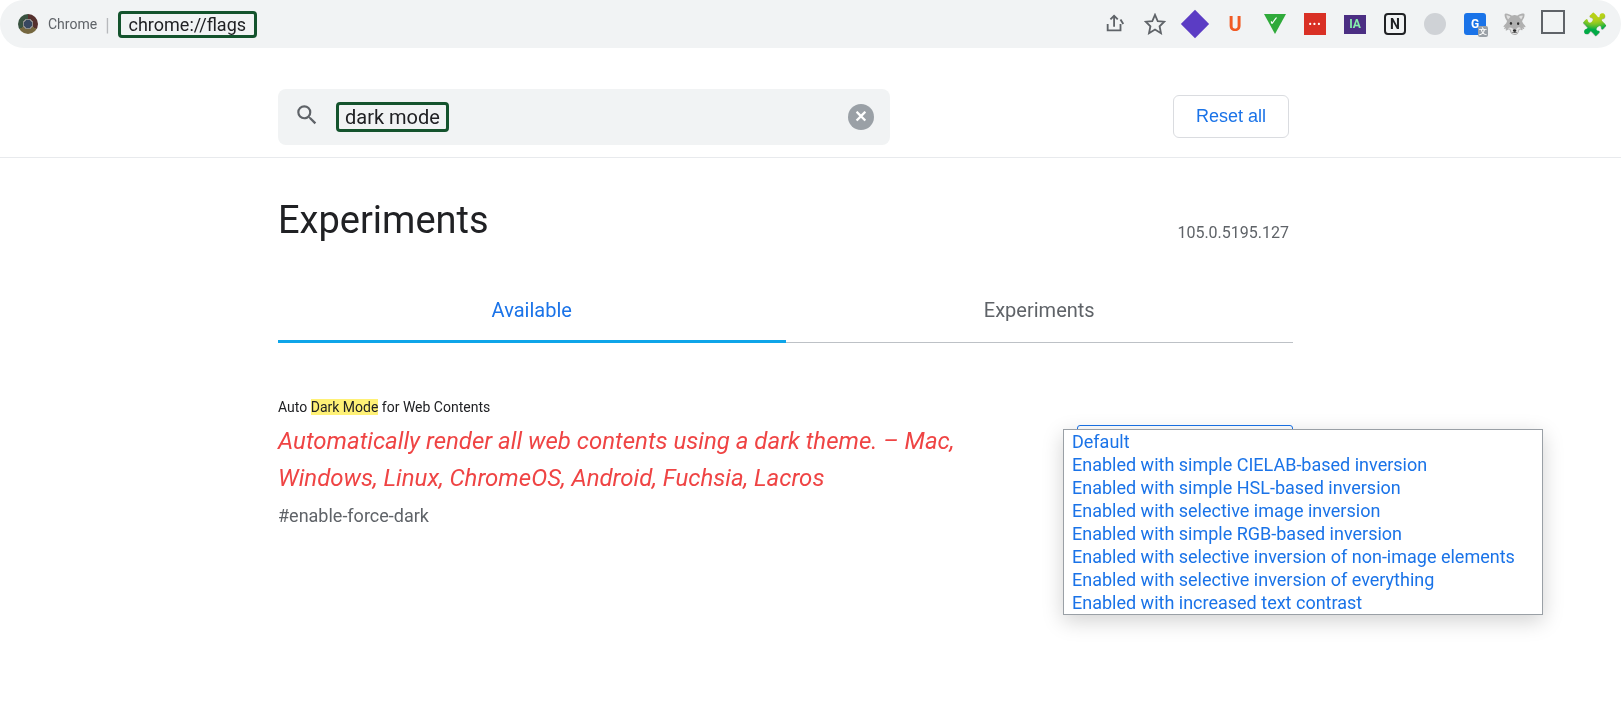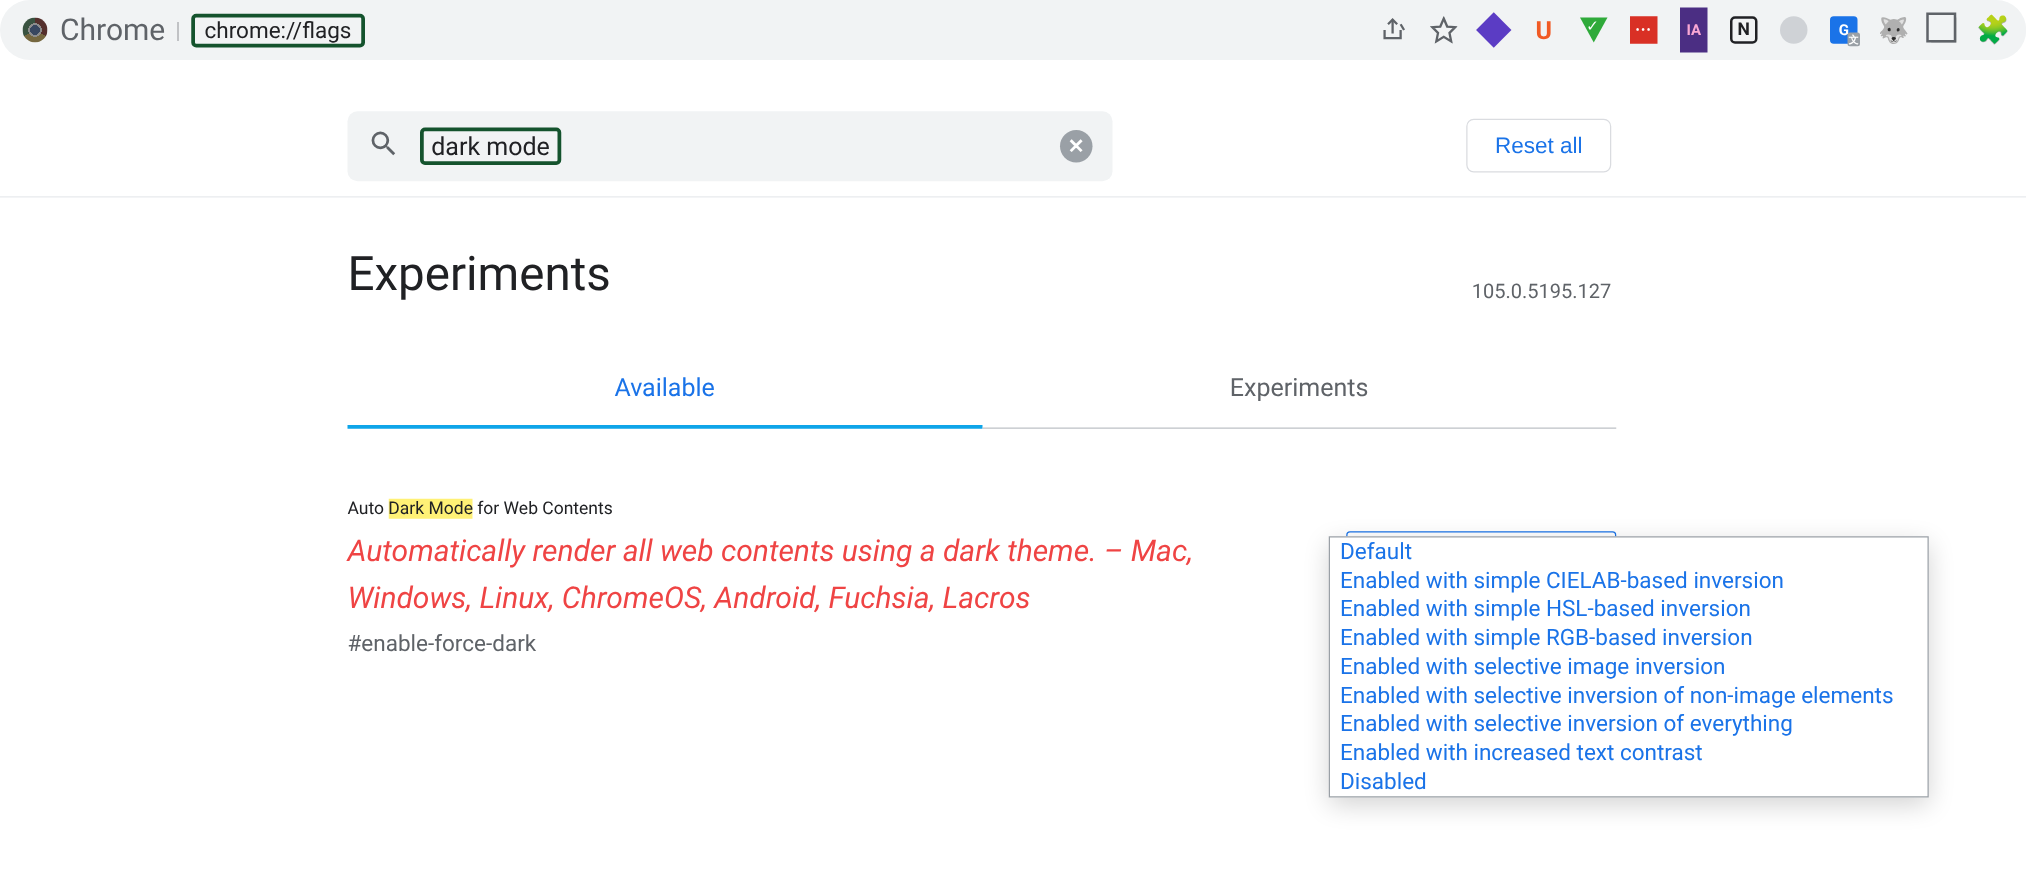--- a/index.html
+++ b/index.html
@@ -25,21 +25,21 @@
     width: 20px; height: 20px;
     border-radius: 50%;
     background:
       radial-gradient(circle at 50% 50%, #4285f4 0 28%, #fff 28% 38%, transparent 38%),
       conic-gradient(#ea4335 0 120deg, #fbbc05 120deg 240deg, #34a853 240deg 360deg);
     margin-right: 10px;
     filter: grayscale(60%) brightness(0.55);
   }
   .omnibox-label {
     color: #5f6368;
-    font-size: 24px;
+    font-size: 14px;
     margin-right: 8px;
   }
   .omnibox-sep {
     color: #b7b9bc;
     font-size: 18px;
     margin-right: 8px;
   }
   .omnibox-url {
     color: #202124;
     font-size: 18px;
@@ -69,21 +69,21 @@
   .ext-u { color: #f15a24; font-weight: 700; font-size: 20px; }
   .ext-shield {
     width: 0; height: 0;
     border-left: 11px solid transparent;
     border-right: 11px solid transparent;
     border-top: 20px solid #2faa3a;
     position: relative;
   }
   .ext-shield::after { content:"✓"; color:#fff; position:absolute; top:-20px; left:-6px; font-size:12px; }
   .ext-red { width:22px; height:22px; background:#d93025; color:#fff; display:flex; align-items:center; justify-content:center; font-size:10px; letter-spacing:1px; }
-  .ext-ia { width:22px; height:36px; background:#4b2e83; color:#f9a8d4; display:flex; align-items:center; justify-content:center; font-size:12px; font-weight:700; }
+  .ext-ia { width:22px; height:19px; background:#4b2e83; color:#86efac; display:flex; align-items:center; justify-content:center; font-size:12px; font-weight:700; }
   .ext-n { width:22px; height:22px; border:2px solid #202124; color:#202124; display:flex; align-items:center; justify-content:center; font-size:14px; font-weight:700; border-radius:4px; }
   .ext-gray { width:22px; height:22px; background:#cfd2d6; border-radius:50%; }
   .ext-g { width:22px; height:22px; background:#1a73e8; color:#fff; display:flex; align-items:center; justify-content:center; font-size:12px; font-weight:700; border-radius:3px; position:relative; }
   .ext-g::after { content:"文"; position:absolute; right:-2px; bottom:-2px; font-size:8px; background:#9aa0a6; color:#fff; padding:0 1px; border-radius:2px; }
   .ext-wolf { color:#9aa0a6; font-size:20px; }
   .ext-copy { width:20px; height:20px; border:2px solid #5f6368; position:relative; }
   .ext-copy::after { content:""; position:absolute; width:20px; height:20px; border:2px solid #5f6368; top:-6px; left:-6px; background:#f1f3f4; }
   .ext-puzzle { color:#5f6368; font-size:22px; }
 
   
@@ -324,19 +324,18 @@
   <div class="flag-select">
     <span>Default</span>
     <span class="chev"></span>
   </div>
 </div>
 
 <div class="dropdown" id="dropdown">
     <div class="opt">Default</div>
     <div class="opt">Enabled with simple CIELAB-based inversion</div>
     <div class="opt">Enabled with simple HSL-based inversion</div>
+    <div class="opt">Enabled with selective image inversion</div>
     <div class="opt">Enabled with simple RGB-based inversion</div>
-    <div class="opt">Enabled with selective image inversion</div>
     <div class="opt">Enabled with selective inversion of non-image elements</div>
     <div class="opt">Enabled with selective inversion of everything</div>
     <div class="opt">Enabled with increased text contrast</div>
-    <div class="opt">Disabled</div>
   </div>
 
 </body></html>

